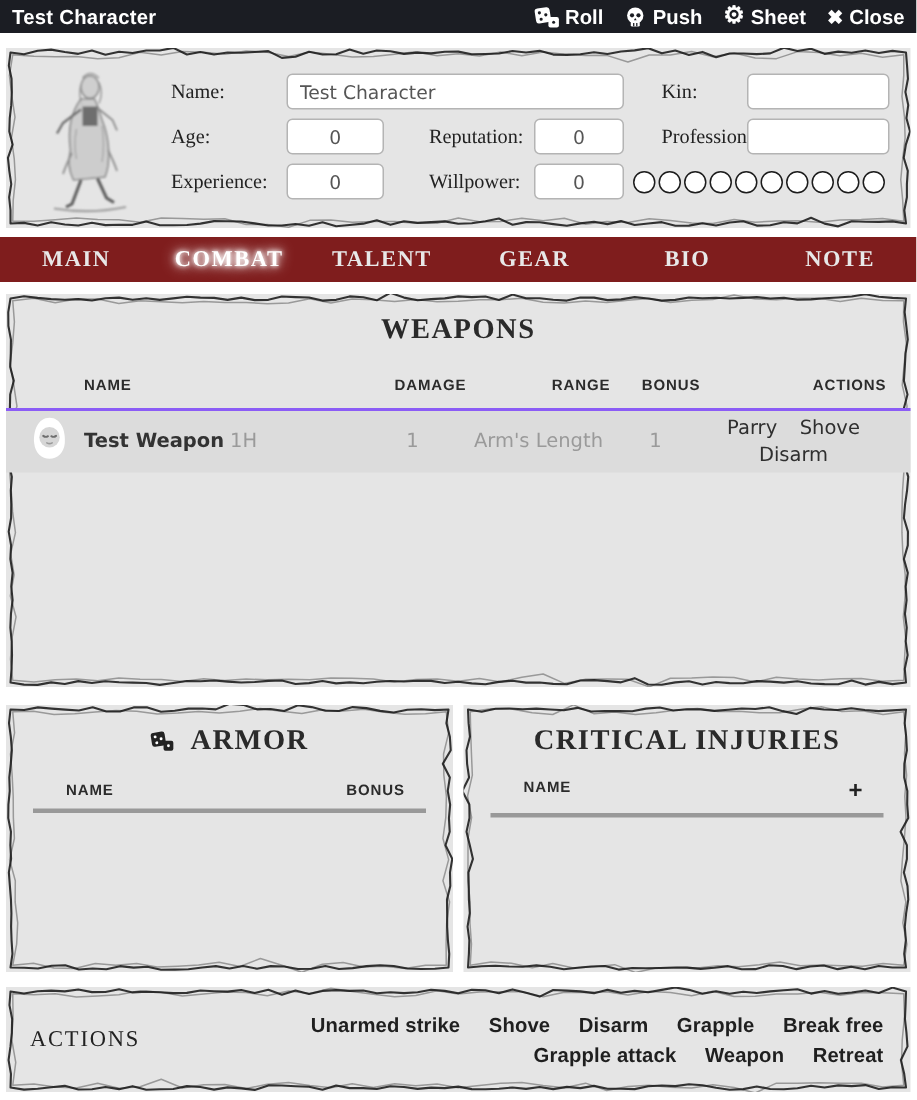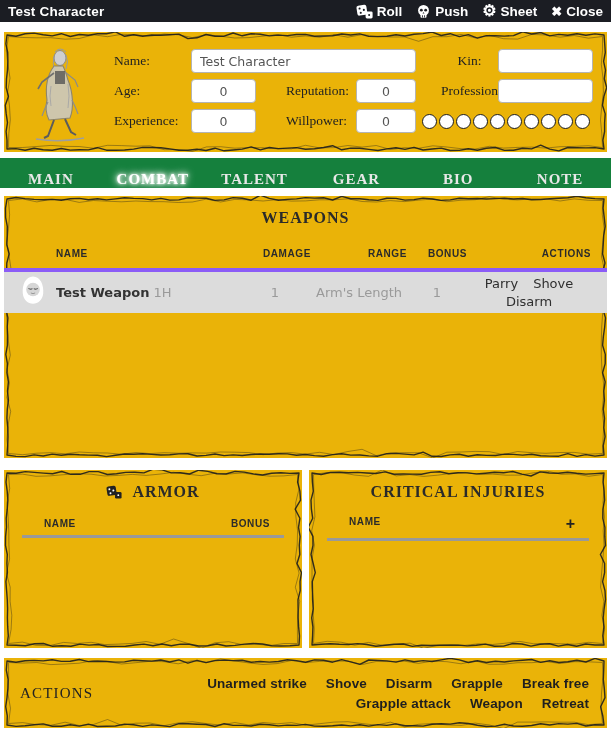--- a/index.html
+++ b/index.html
@@ -11,21 +11,21 @@
     height:22px; background:#1b1d23; color:#fff;
     display:flex; align-items:center; padding:0 8px;
     font-size:13.5px; font-weight:bold;
   }
   .titlebar .win-title { flex:1; letter-spacing:0.2px; }
   .win-btn { display:flex; align-items:center; gap:4px; margin-left:14px; cursor:pointer; white-space:nowrap; }
   .win-btn .uni { font-size:13px; line-height:1; }
   .win-btn svg { display:block; }
 
   
-  .panel { position:relative; background:#eab308; }
+  .panel { position:relative; background:#e5e5e5; }
   .rough-border { position:absolute; inset:0; width:100%; height:100%; pointer-events:none; }
   .panel-inner { position:relative; z-index:1; }
 
   .gap10 { height:10px; } .gap6 { height:6px; } .gap8 { height:8px; } .gap12 { height:12px; }
 
   
   .sheet-header { margin:0 4px; height:120px; }
   .sheet-header .panel-inner { display:flex; height:100%; padding:9px 12px 8px 14px; }
   .portrait { width:84px; height:102px; margin-top:1px; flex:0 0 auto; cursor:pointer; }
   .fields-grid {
@@ -35,49 +35,49 @@
     grid-auto-rows:24px; row-gap:6px; align-items:center;
   }
   .f-label { font-family:"Liberation Serif", serif; font-size:13.5px; color:#222; }
   .f-input {
     width:100%; height:24px; border:1px solid #b4b4b4; border-radius:4px;
     background:#fff; font-family:"DejaVu Sans", sans-serif; font-size:12.5px;
     color:#555; padding:0 8px; outline:none;
   }
   .f-input.num { text-align:center; }
   .span4 { grid-column:2 / span 4; }
-  .col4 { grid-column:4; } .col5 { grid-column:5; } .col7 { grid-column:7;text-align:center; } .col8 { grid-column:8; }
+  .col4 { grid-column:4; } .col5 { grid-column:5; } .col7 { grid-column:7; } .col8 { grid-column:8; }
   .pips { grid-column:6 / span 3; display:flex; gap:2px; padding-left:6px; }
   .pip { width:15px; height:15px; border:1.6px solid #1c1c1c; border-radius:50%; background:#fff; cursor:pointer; flex:0 0 auto; }
 
   
-  .tabbar { height:30px; background:#15803d; display:flex; align-items:flex-end; }
+  .tabbar { height:30px; background:#7f1d1d; display:flex; align-items:center; }
   .tab {
     flex:1; text-align:center; color:#e8e8e8; cursor:pointer;
     font-family:"Liberation Serif", serif; font-weight:bold; font-size:15px; letter-spacing:1px;
   }
   .tab.active { color:#fff; text-shadow:0 0 10px #fff, 0 0 6px #fff, 0 0 3px #fff; }
 
   
   .weapons-panel { margin:0 4px; height:262px; }
   .weapons-panel .panel-inner { padding-top:13px; }
   .panel-title {
-    text-align:center; font-family:"Liberation Serif", serif; font-size:16px;
+    text-align:center; font-family:"Liberation Serif", serif; font-size:19px;
     font-weight:bold; letter-spacing:1px; color:#2a2a2a;
   }
   .panel-title .dice-ic { vertical-align:-2px; margin-right:5px; }
   .wtable-head, .wrow {
     display:grid; grid-template-columns:1fr 72px 96px 60px 124px;
     align-items:center;
   }
   .wtable-head { margin-top:16px; padding-left:52px; padding-right:16px; height:20px; }
   .col-h { font-size:10px; font-weight:bold; letter-spacing:0.6px; color:#2b2b2b; }
   .col-h.c { text-align:right; }
   .wrow {
-    margin-top:5px; min-height:37px; background:#dcdcdc; border-top:4px solid #8b5cf6;
+    margin-top:5px; min-height:37px; background:#dcdcdc; border-top:2px solid #8b5cf6;
     padding-left:52px; padding-right:16px; position:relative; cursor:pointer;
   }
   .wrow-icon { position:absolute; left:13px; top:2px; width:32px; height:32px; }
   .wname { font-family:"DejaVu Sans", sans-serif; font-size:13px; color:#9a9a9a; }
   .wname b { color:#333; font-weight:bold; margin-right:4px; }
   .wval { font-family:"DejaVu Sans", sans-serif; font-size:13px; color:#9a9a9a; text-align:center; }
   .wactions {
     display:flex; flex-wrap:wrap; justify-content:center; column-gap:15px; row-gap:0;
     font-family:"DejaVu Sans", sans-serif; font-size:13px; font-weight:normal; color:#2f2f2f;
     padding:3px 0; line-height:1.35;

